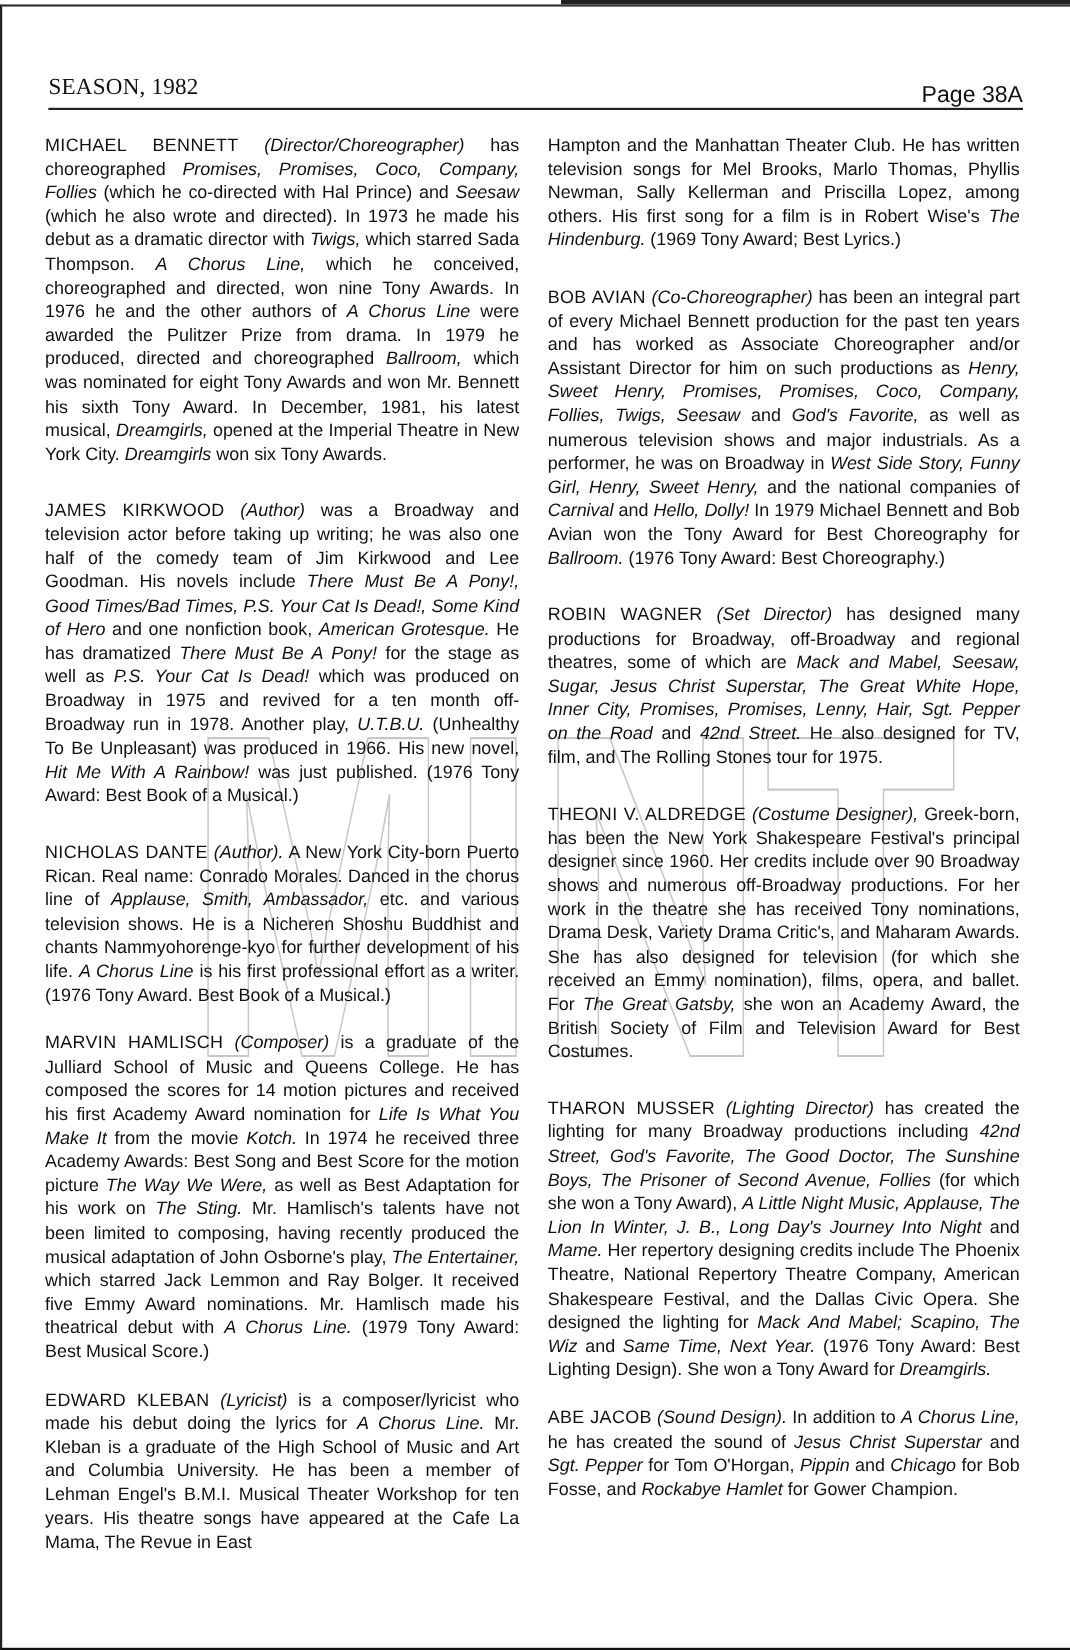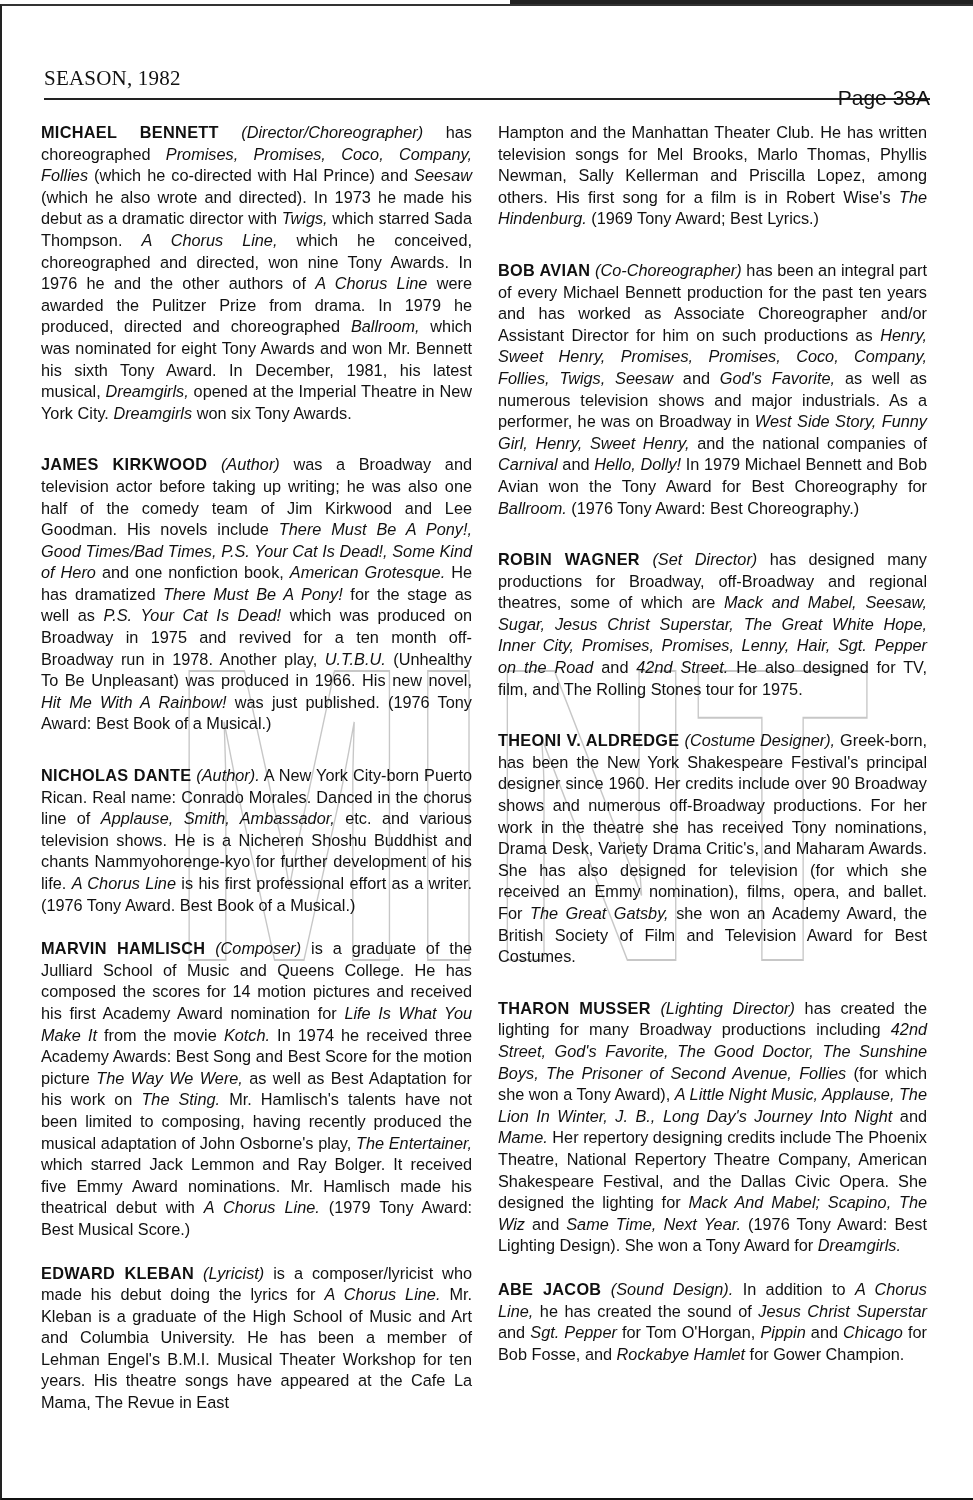--- a/index.html
+++ b/index.html
@@ -4,28 +4,28 @@
 <style>
   html, body { margin:0; padding:0; background:#ffffff; }
   body { width:973px; height:1500px; position:relative; overflow:hidden;
          font-family:"Liberation Sans", "DejaVu Sans", sans-serif; color:#111; }
   .frame { position:absolute; left:0; top:4px; width:971px; height:1492px;
            border-left:2px solid #222; border-bottom:3px solid #111; border-top:2px solid #333; }
   .topmark { position:absolute; top:0; left:510px; width:463px; height:4px; background:#222; }
   .header { position:absolute; left:44px; top:64px; width:886px; height:34px;
             border-bottom:2px solid #222; }
   .header .left { position:absolute; left:0; top:2px; font-size:21px; letter-spacing:0.2px;font-family:Liberation Serif, serif; }
-  .header .right { position:absolute; right:0; top:22px; font-size:21px; }
+  .header .right { position:absolute; right:0; top:11px; font-size:21px; }
   .watermark { position:absolute; left:160px; top:440px; width:720px; height:620px;
                pointer-events:none; }
   .col { position:absolute; top:122px; width:431px; font-size:16.3px; line-height:21.6px; }
   .col.left { left:41px; }
   .col.right { left:498px; width:429px; }
   .bio { text-align:justify; margin:0; }
-  .bio .name { font-weight:bold; letter-spacing:0.3px; }
+  .bio .name { font-weight:normal; letter-spacing:0.3px; }
   .bio em { font-style:italic; }
   .gap { display:block; }
 </style>
 </head>
 <body>
 
 <div class="topmark"></div>
 <div class="frame"></div>
 
 <div class="header">

